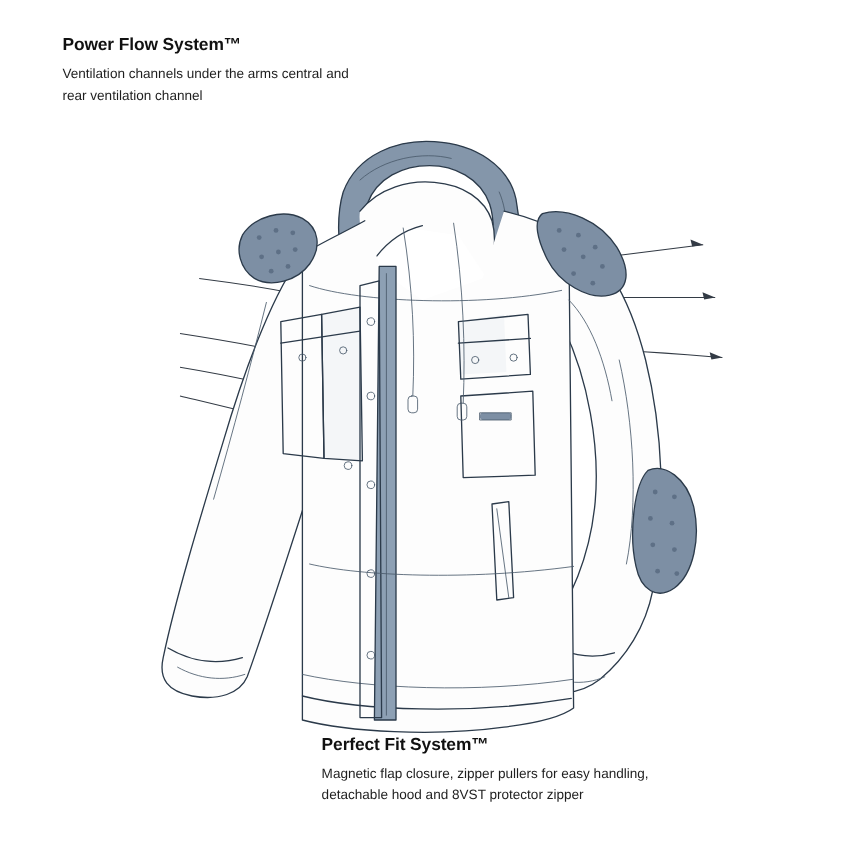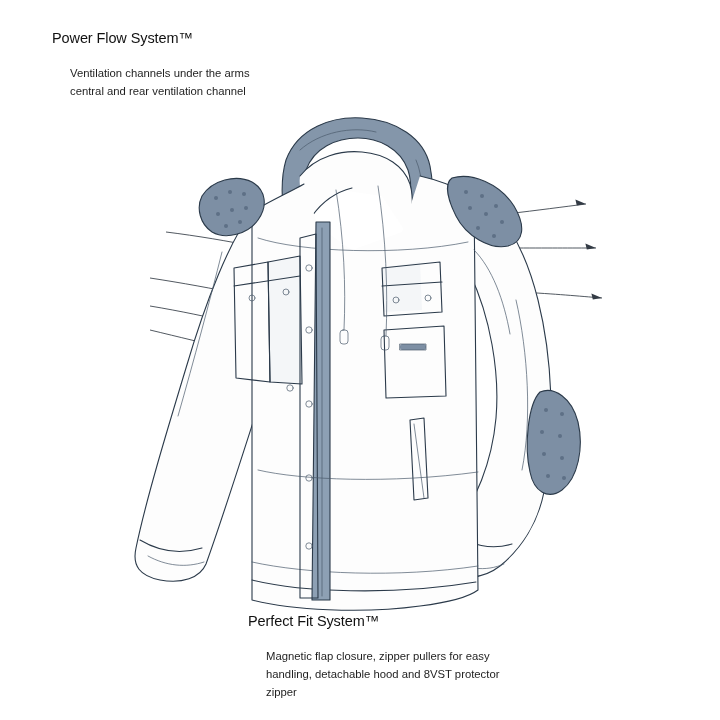--- a/index.html
+++ b/index.html
@@ -19,45 +19,45 @@
     position: absolute;
     inset: 0;
     width: 720px;
     height: 720px;
   }
   .callout {
     position: absolute;
   }
   .callout .title {
     font-size: 14.5px;
-    font-weight: normal;
+    font-weight: bold;
     letter-spacing: -0.1px;
     color: #111111;
     margin: 0 0 7px 0;
     line-height: 1.2;
   }
   .callout .body {
     font-size: 11.3px;
     font-weight: normal;
     color: #1e1e1e;
     line-height: 1.58;
-    margin: 18px;
+    margin: 0;
   }
   #callout-power-flow {
     left: 52px;
     top: 30px;
     width: 250px;
   }
   #callout-pro-shield {
     left: 466px;
     top: 30px;
     width: 240px;
   }
   #callout-perfect-fit {
-    left: 248px;
+    left: 268px;
     top: 613px;
     width: 290px;
   }
   svg { display: block; }
   .art-line {
     fill: none;
     stroke: #2b3a4a;
     stroke-width: 1.1;
     stroke-linecap: round;
     stroke-linejoin: round;

